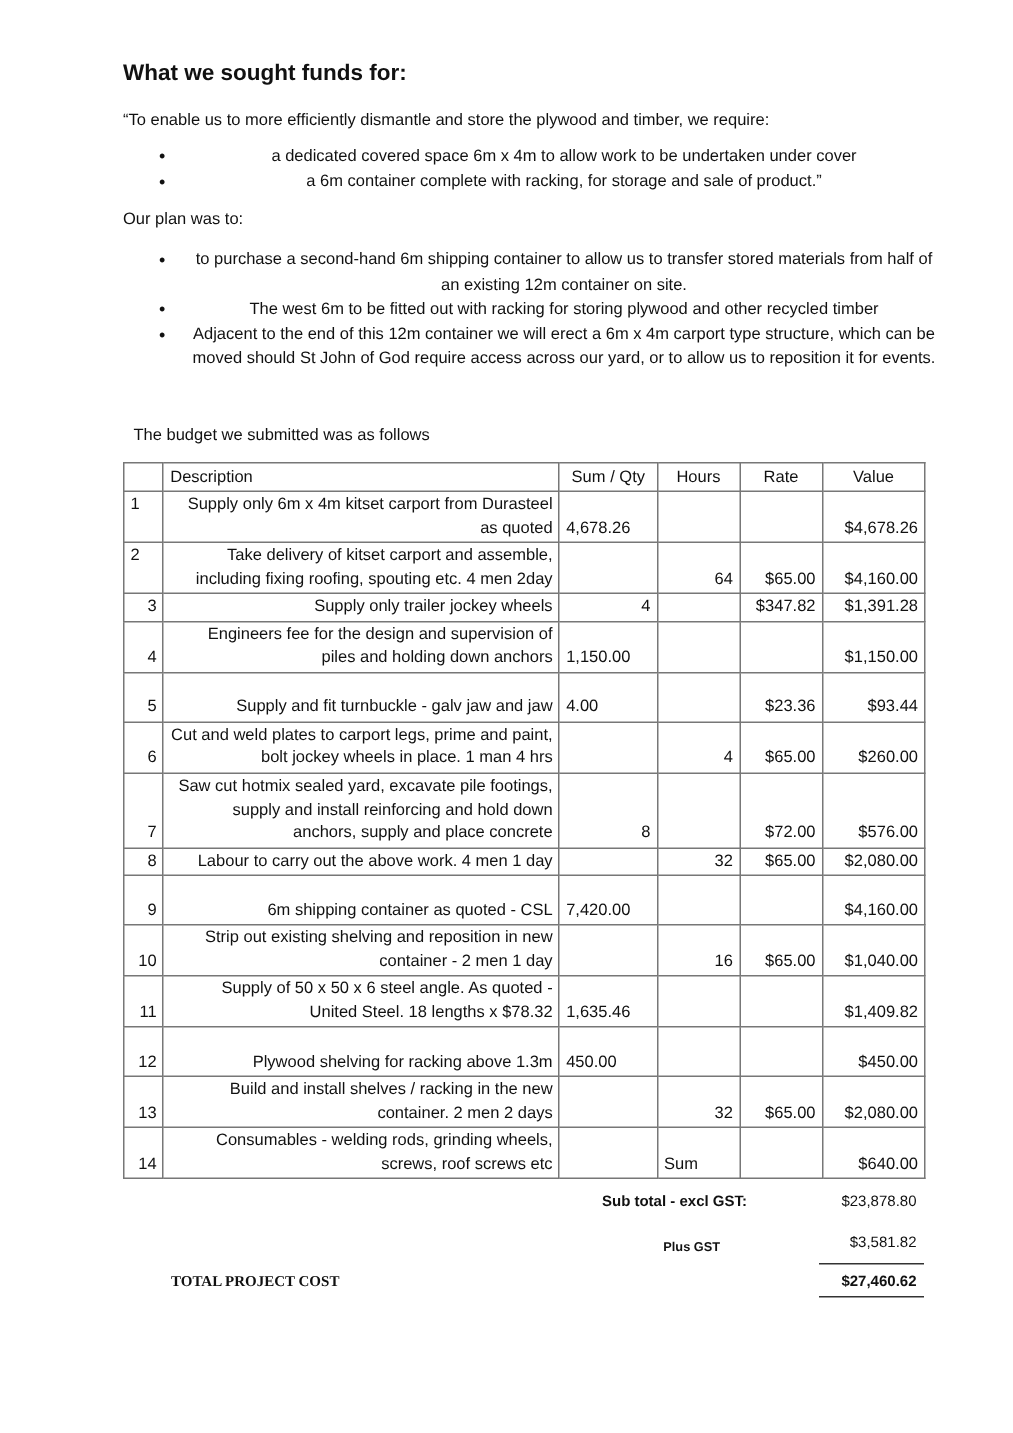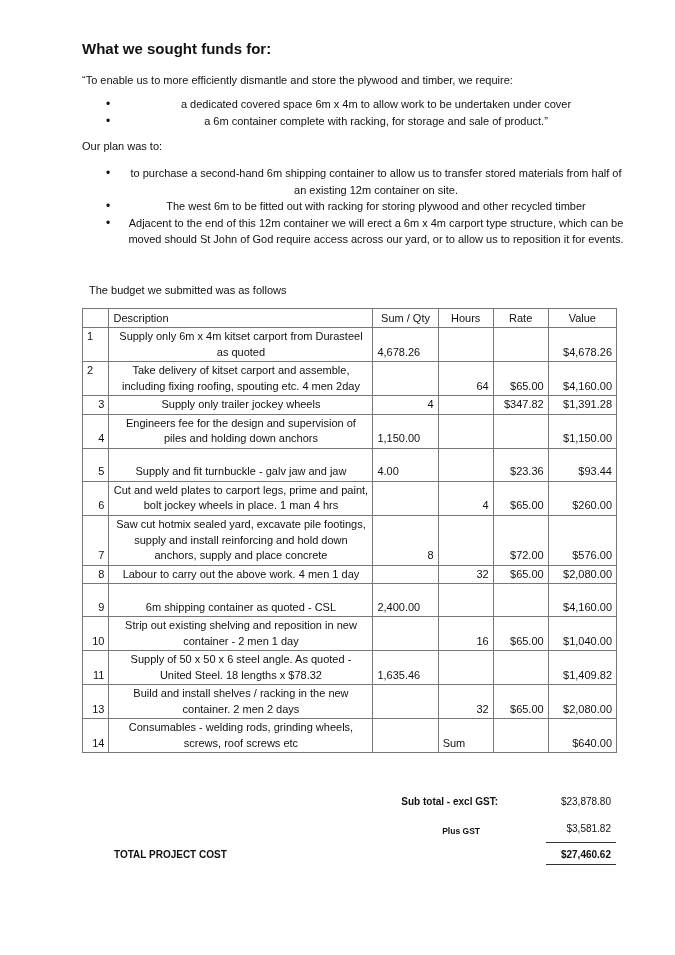--- a/index.html
+++ b/index.html
@@ -23,35 +23,35 @@
     border-collapse: collapse; font-size: 11px;
   }
   table.budget td, table.budget th {
     border: 1px solid #777; padding: 1px 4px; vertical-align: bottom; line-height: 15.5px;
     font-weight: normal;
   }
   table.budget th { text-align: center; height: 16px; }
   table.budget th.desc { text-align: left; }
   .c-num { width: 17px; text-align: right; }
   .c-num.top { vertical-align: top; text-align: left; }
-  .c-desc { width: 250px; text-align: center; }
+  .c-desc { width: 250px; text-align: right; }
   .c-sum { width: 55px; }
   .c-hrs { width: 45px; }
   .c-rate { width: 45px; }
   .c-val { width: 58px; }
   .r { text-align: right; }
   .l { text-align: left; }
 
   .totals { position: absolute; font-size: 10px; }
   .sub-label { left: 380px; top: 796px; font-weight: bold; width: 118px; text-align: right; }
   .sub-val { left: 535px; top: 796px; width: 76px; text-align: right; }
   .gst-label { left: 380px; top: 826px; font-weight: bold; font-size: 8.5px; width: 100px; text-align: right; }
   .gst-val { left: 535px; top: 823px; width: 76px; text-align: right; }
   .total-rule { position: absolute; left: 546px; top: 842px; width: 70px; border-top: 1px solid #333; }
-  .tot-label { left: 114px; top: 849px; font-weight: bold; }
+  .tot-label { left: 114px; top: 849px; font-weight: bold; font-family: Liberation Serif, serif; }
   .tot-val { left: 535px; top: 849px; width: 76px; text-align: right; font-weight: bold; }
   .tot-underline { position: absolute; left: 546px; top: 864px; width: 70px; border-top: 1px solid #333; }
 </style>
 </head>
 <body>
 
 <div class="page">
   <div class="title">What we sought funds for:</div>
   <div class="intro">“To enable us to more efficiently dismantle and store the plywood and timber, we require:</div>
   <ul class="b list1">
@@ -140,40 +140,48 @@
           <td class="c-num">8</td>
           <td class="c-desc">Labour to carry out the above work. 4 men 1 day</td>
           <td class="c-sum l"></td>
           <td class="c-hrs r">32</td>
           <td class="c-rate r">$65.00</td>
           <td class="c-val r">$2,080.00</td>
         </tr>
         <tr style="height: 33px;">
           <td class="c-num">9</td>
           <td class="c-desc">6m shipping container as quoted - CSL</td>
-          <td class="c-sum l">2,400.00</td>
+          <td class="c-sum l">7,420.00</td>
           <td class="c-hrs r"></td>
           <td class="c-rate r"></td>
           <td class="c-val r">$4,160.00</td>
         </tr>
         <tr style="height: 33px;">
           <td class="c-num">10</td>
           <td class="c-desc">Strip out existing shelving and reposition in new container - 2 men 1 day</td>
           <td class="c-sum l"></td>
           <td class="c-hrs r">16</td>
           <td class="c-rate r">$65.00</td>
           <td class="c-val r">$1,040.00</td>
         </tr>
         <tr style="height: 33px;">
           <td class="c-num">11</td>
           <td class="c-desc">Supply of 50 x 50 x 6 steel angle. As quoted - United Steel. 18 lengths x $78.32</td>
           <td class="c-sum l">1,635.46</td>
           <td class="c-hrs r"></td>
           <td class="c-rate r"></td>
           <td class="c-val r">$1,409.82</td>
+        </tr>
+        <tr style="height: 33px;">
+          <td class="c-num">12</td>
+          <td class="c-desc">Plywood shelving for racking above 1.3m</td>
+          <td class="c-sum l">450.00</td>
+          <td class="c-hrs r"></td>
+          <td class="c-rate r"></td>
+          <td class="c-val r">$450.00</td>
         </tr>
         <tr style="height: 33px;">
           <td class="c-num">13</td>
           <td class="c-desc">Build and install shelves / racking in the new container.     2 men 2 days</td>
           <td class="c-sum l"></td>
           <td class="c-hrs r">32</td>
           <td class="c-rate r">$65.00</td>
           <td class="c-val r">$2,080.00</td>
         </tr>
         <tr style="height: 33px;">

